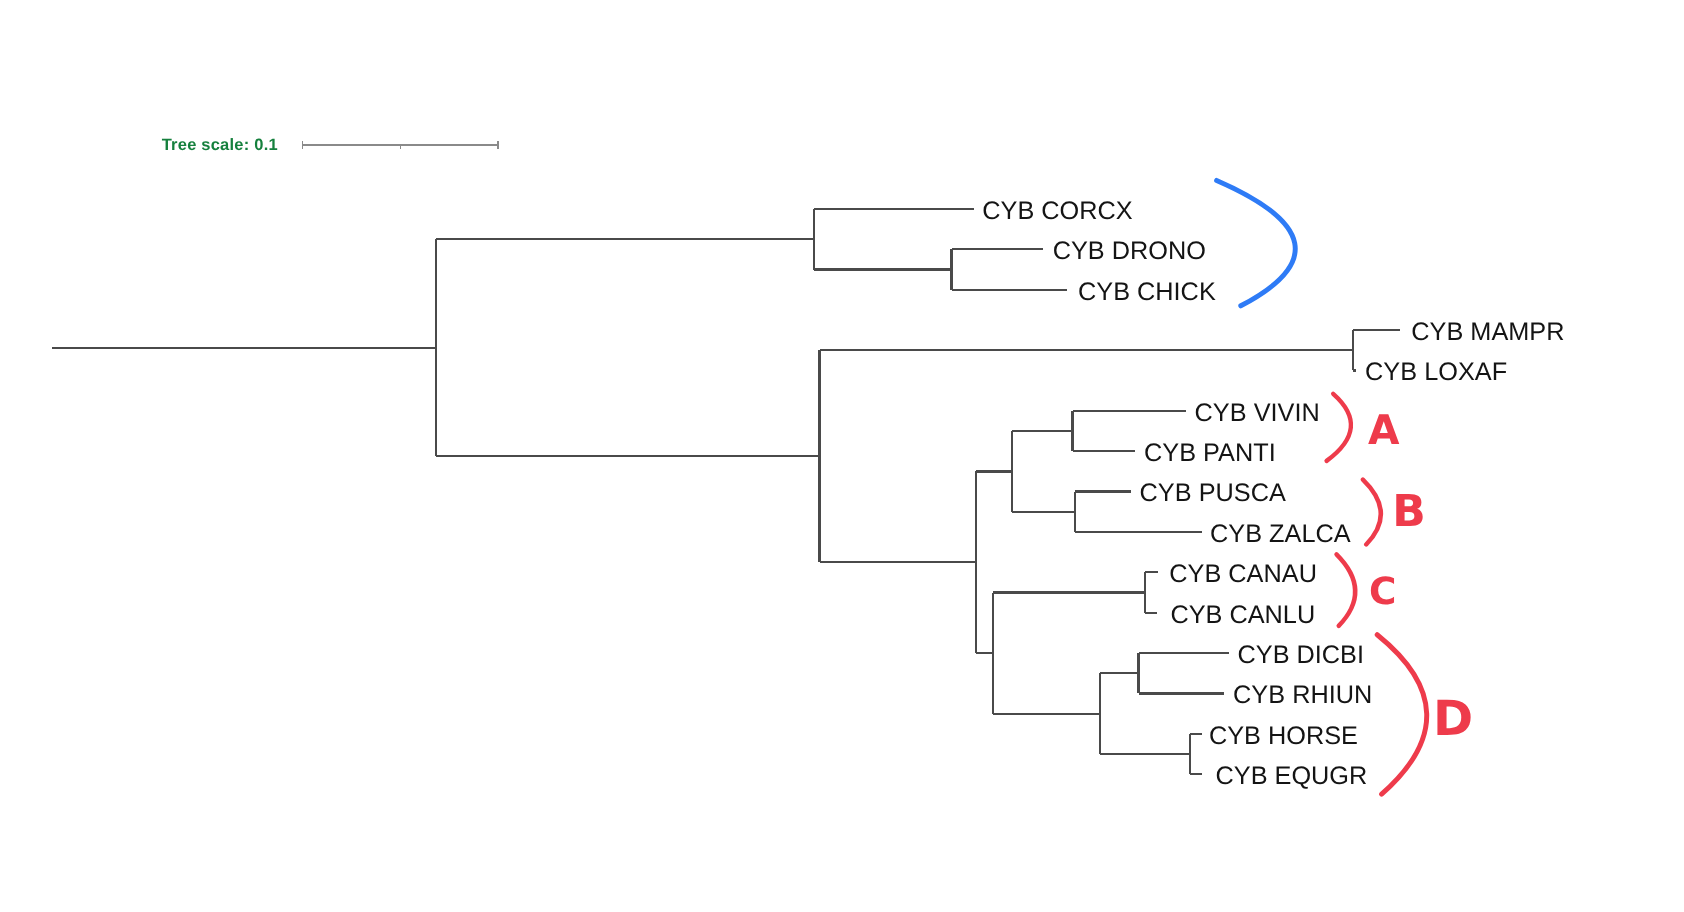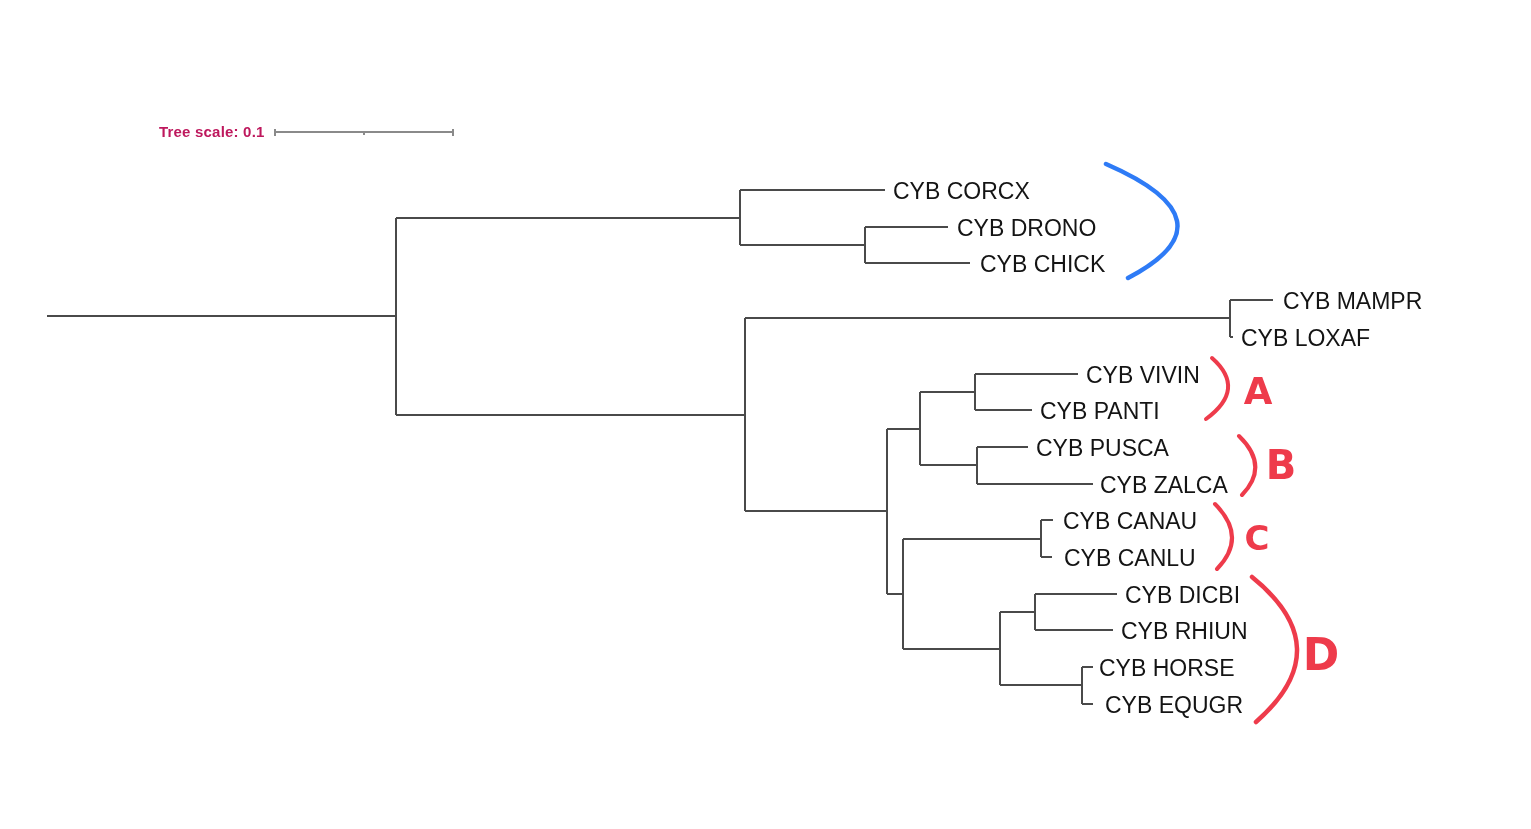--- a/index.html
+++ b/index.html
@@ -7,25 +7,25 @@
     position: relative;
     width: 1531px;
     height: 829px;
     background: #ffffff;
     overflow: hidden;
     font-family: "Liberation Sans", sans-serif;
   }
   #tree-svg { position: absolute; left: 0; top: 0; }
   .tree-scale-label {
     position: absolute;
-    left: 159px;
+    left: 147px;
     top: 123px;
     font-size: 15px;
     font-weight: bold;
-    color: #be185d;
+    color: #15803d;
     white-space: nowrap;
     letter-spacing: 0.2px;
   }
 </style>
 </head>
 <body>
 
 <div class="figure">
   <div class="tree-scale-label">Tree scale: 0.1</div>
   <svg id="tree-svg" width="1531" height="829" viewBox="0 0 1531 829">

